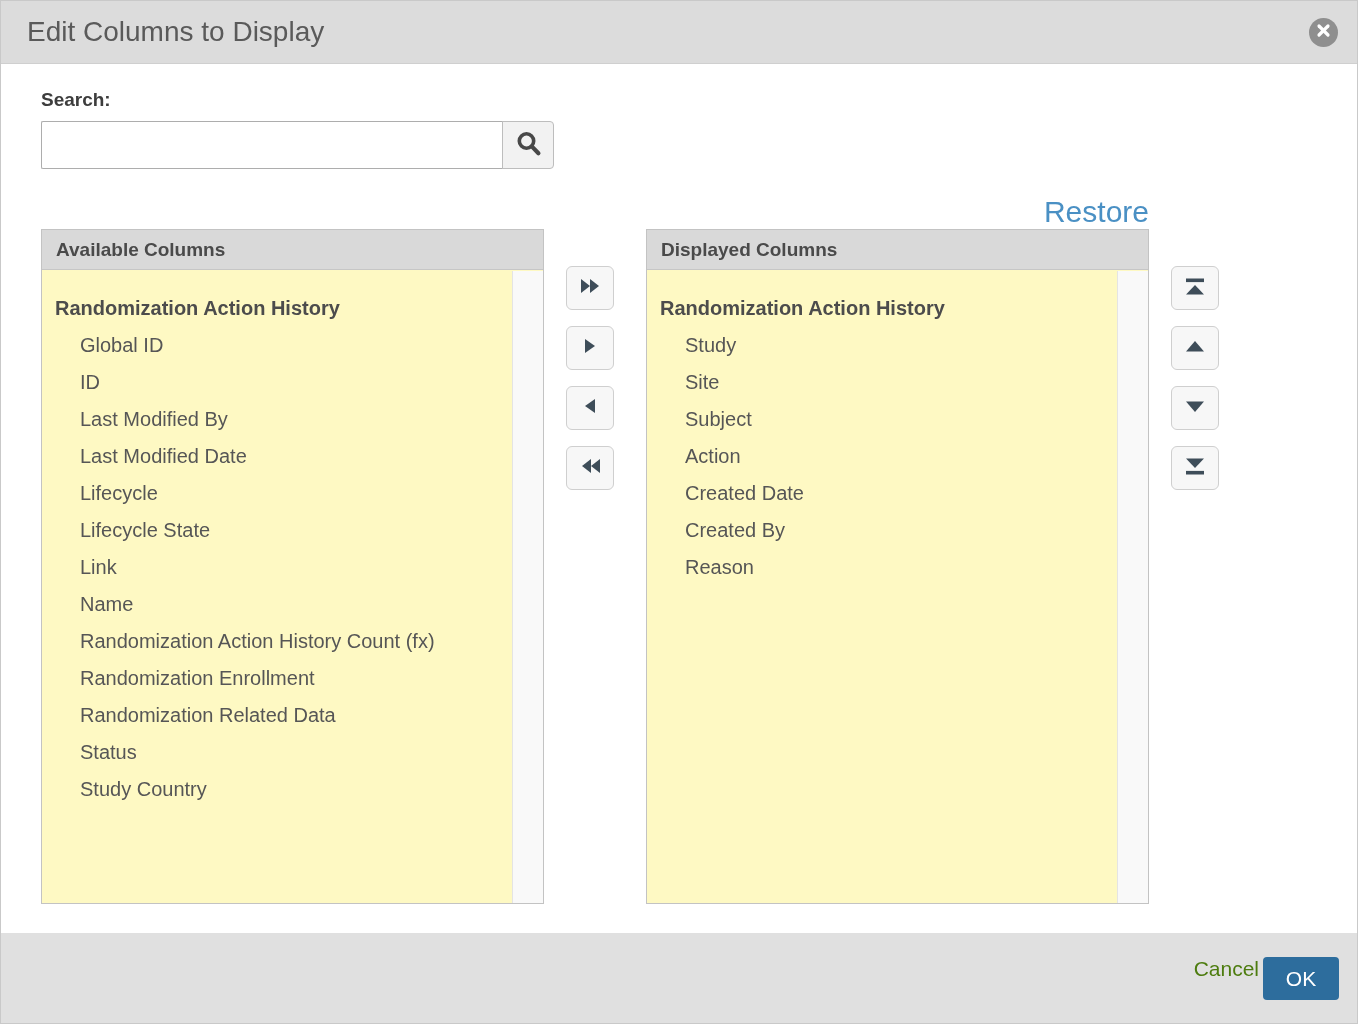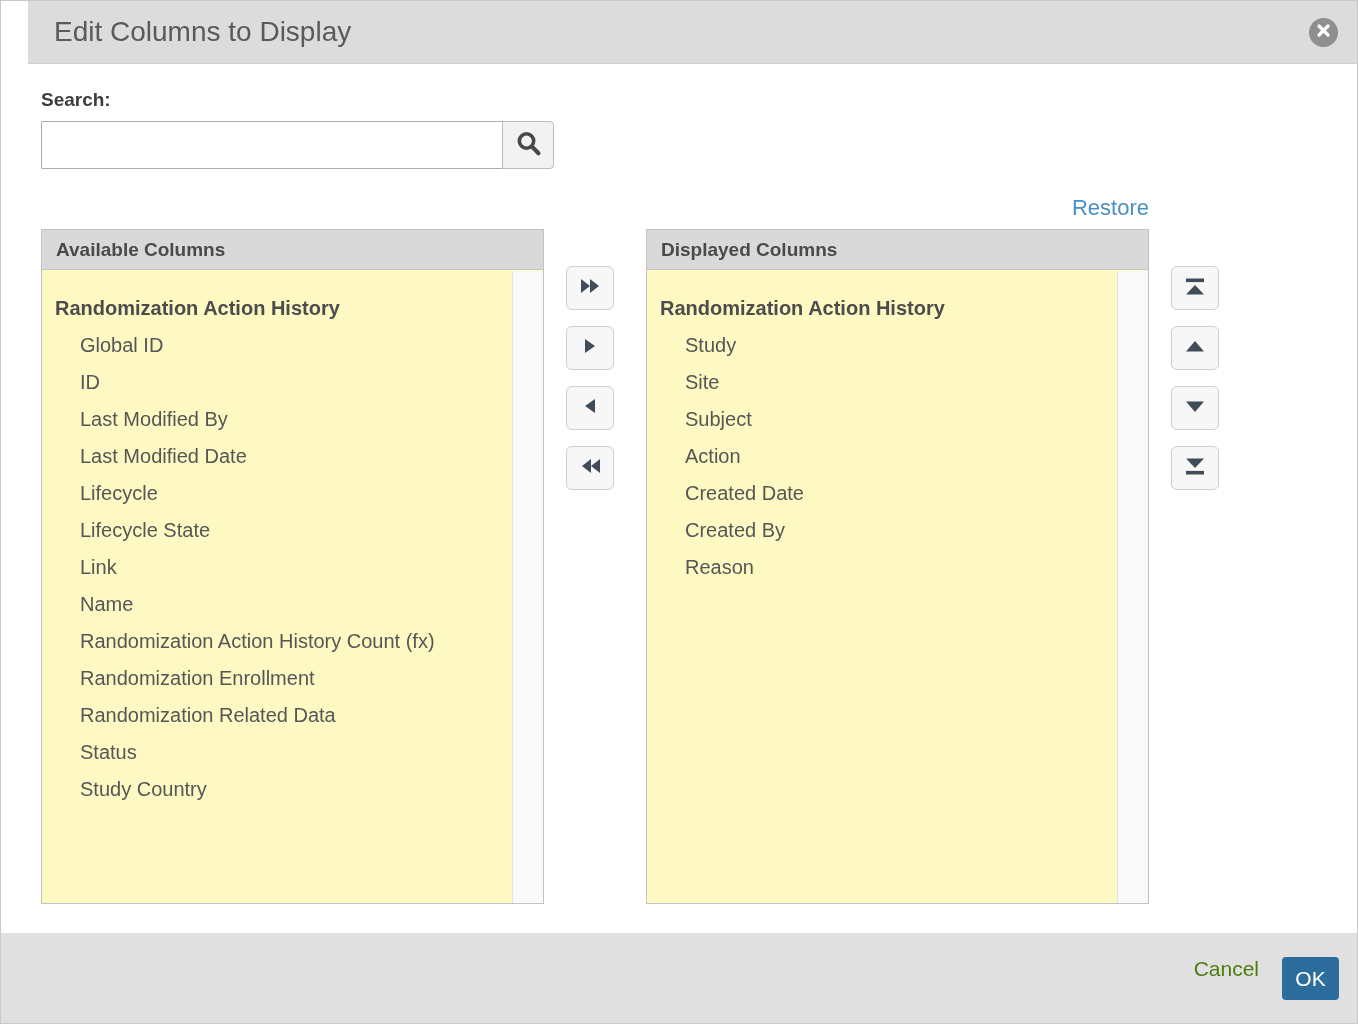--- a/index.html
+++ b/index.html
@@ -2,52 +2,52 @@
 <html><head>
 <meta charset="utf-8">
 <style>
   * { margin:0; padding:0; box-sizing:border-box; }
   html,body { width:1358px; height:1024px; background:#ffffff; }
   body { font-family:"Liberation Sans", sans-serif; }
 
   .dialog { position:relative; width:1358px; height:1024px; background:#fff; border:1px solid #c9c9c9; overflow:hidden; }
 
   
-  .titlebar { position:absolute; top:0; left:0; right:0; height:63px; background:#dcdcdc; border-bottom:1px solid #cfcfcf;margin-left:27px; }
+  .titlebar { position:absolute; top:0; left:0; right:0; height:63px; background:#dcdcdc; border-bottom:1px solid #cfcfcf; }
   .title { position:absolute; left:26px; top:0; line-height:62px; font-size:28px; color:#5a5a5a; }
   .close-btn { position:absolute; right:19px; top:17px; width:29px; height:29px; border-radius:50%; background:#8f8f8f; display:flex; align-items:center; justify-content:center; cursor:pointer; }
 
   
   .search-label { position:absolute; left:40px; top:88px; font-size:19px; font-weight:bold; color:#3d3d3d; }
   .search-input { position:absolute; left:40px; top:120px; width:462px; height:48px; border:1px solid #adadad; border-right:none; border-radius:2px 0 0 2px; font-size:19px; padding:0 10px; color:#444; outline:none; background:#fff; }
   .search-btn { position:absolute; left:501px; top:120px; width:52px; height:48px; background:#f2f2f2; border:1px solid #bdbdbd; border-radius:0 4px 4px 0; display:flex; align-items:center; justify-content:center; cursor:pointer; }
 
   
-  .restore-link { position:absolute; top:194px; right:208px; font-size:22px; color:#4a90c4; cursor:pointer; text-decoration:none; }
+  .restore-link { position:absolute; top:194px; right:208px; font-size:30px; color:#4a90c4; cursor:pointer; text-decoration:none; }
 
   
   .listbox { position:absolute; top:228px; width:503px; height:675px; border:1px solid #c3c3c3; background:#fef9c3; }
   .listbox.available { left:40px; }
   .listbox.displayed { left:645px; }
   .listbox-header { height:40px; background:#d9d9d9; border-bottom:1px solid #c6c6c6; font-size:19px; font-weight:bold; color:#4a4a4a; line-height:40px; padding-left:14px; }
   .listbox-body { position:absolute; top:41px; bottom:0; left:0; right:31px; overflow:hidden; padding-top:19px; }
   .scroll-track { position:absolute; top:41px; bottom:0; right:0; width:31px; background:#f9f9f9; border-left:1px solid #e4e4e4; }
   .group-label { height:37px; line-height:37px; padding-left:13px; font-size:20px; font-weight:bold; color:#4c4c4c; white-space:nowrap; }
   .list-item { height:37px; line-height:37px; padding-left:38px; font-size:20px; color:#565656; white-space:nowrap; cursor:pointer; }
 
   
   .sq-btn { position:absolute; width:48px; height:44px; background:#f7f7f7; border:1px solid #cfcfcf; border-radius:6px; display:flex; align-items:center; justify-content:center; cursor:pointer; }
   .transfer .sq-btn { left:565px; }
   .reorder  .sq-btn { left:1170px; }
   .row1 { top:265px; } .row2 { top:325px; } .row3 { top:385px; } .row4 { top:445px; }
 
   
   .footer { position:absolute; left:0; right:0; bottom:0; height:90px; background:#e0e0e0; }
   .cancel-link { position:absolute; right:98px; top:24px; font-size:21px; color:#4d7c0f; cursor:pointer; text-decoration:none; }
-  .ok-btn { position:absolute; right:18px; top:24px; width:57px; height:43px; background:#2d6d9d; border:none; border-radius:4px; color:#fff; font-size:21px; font-family:"Liberation Sans", sans-serif; cursor:pointer; }
+  .ok-btn { position:absolute; right:18px; top:24px; width:76px; height:43px; background:#2d6d9d; border:none; border-radius:4px; color:#fff; font-size:21px; font-family:"Liberation Sans", sans-serif; cursor:pointer; }
 </style>
 </head>
 <body>
 
 <div class="dialog">
 
   <div class="titlebar">
     <div class="title">Edit Columns to Display</div>
     <div class="close-btn">
       <span>

